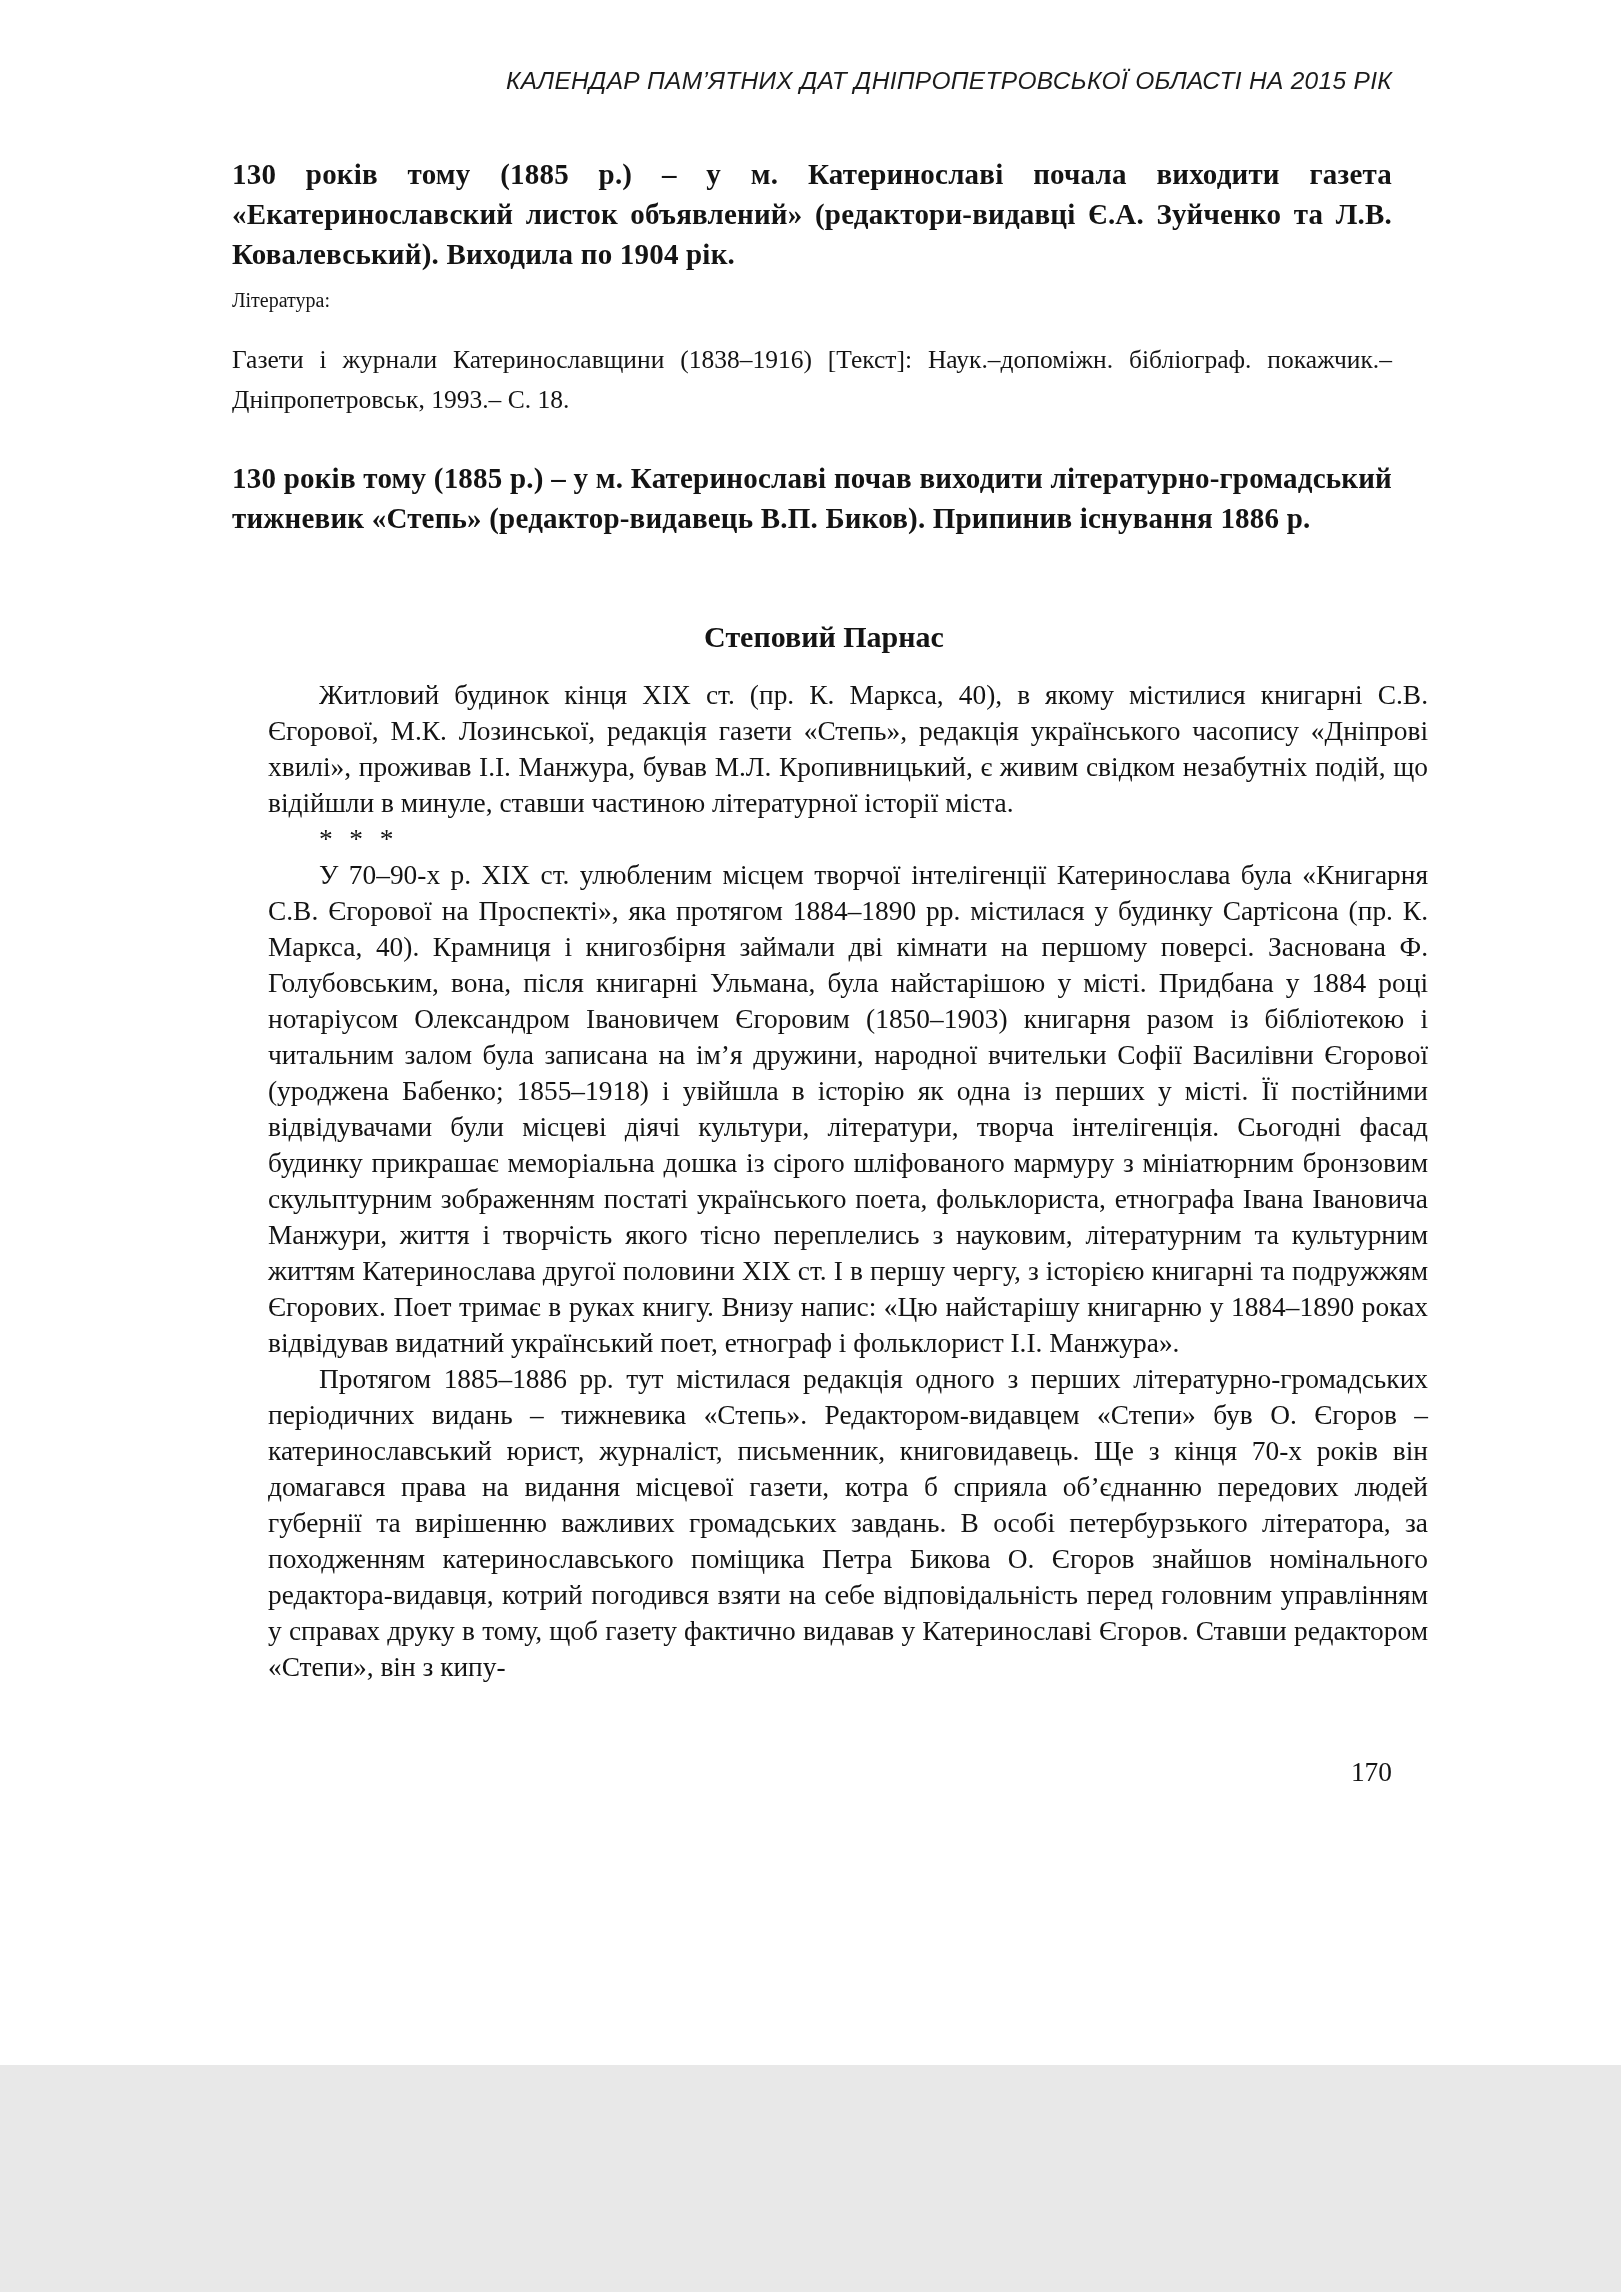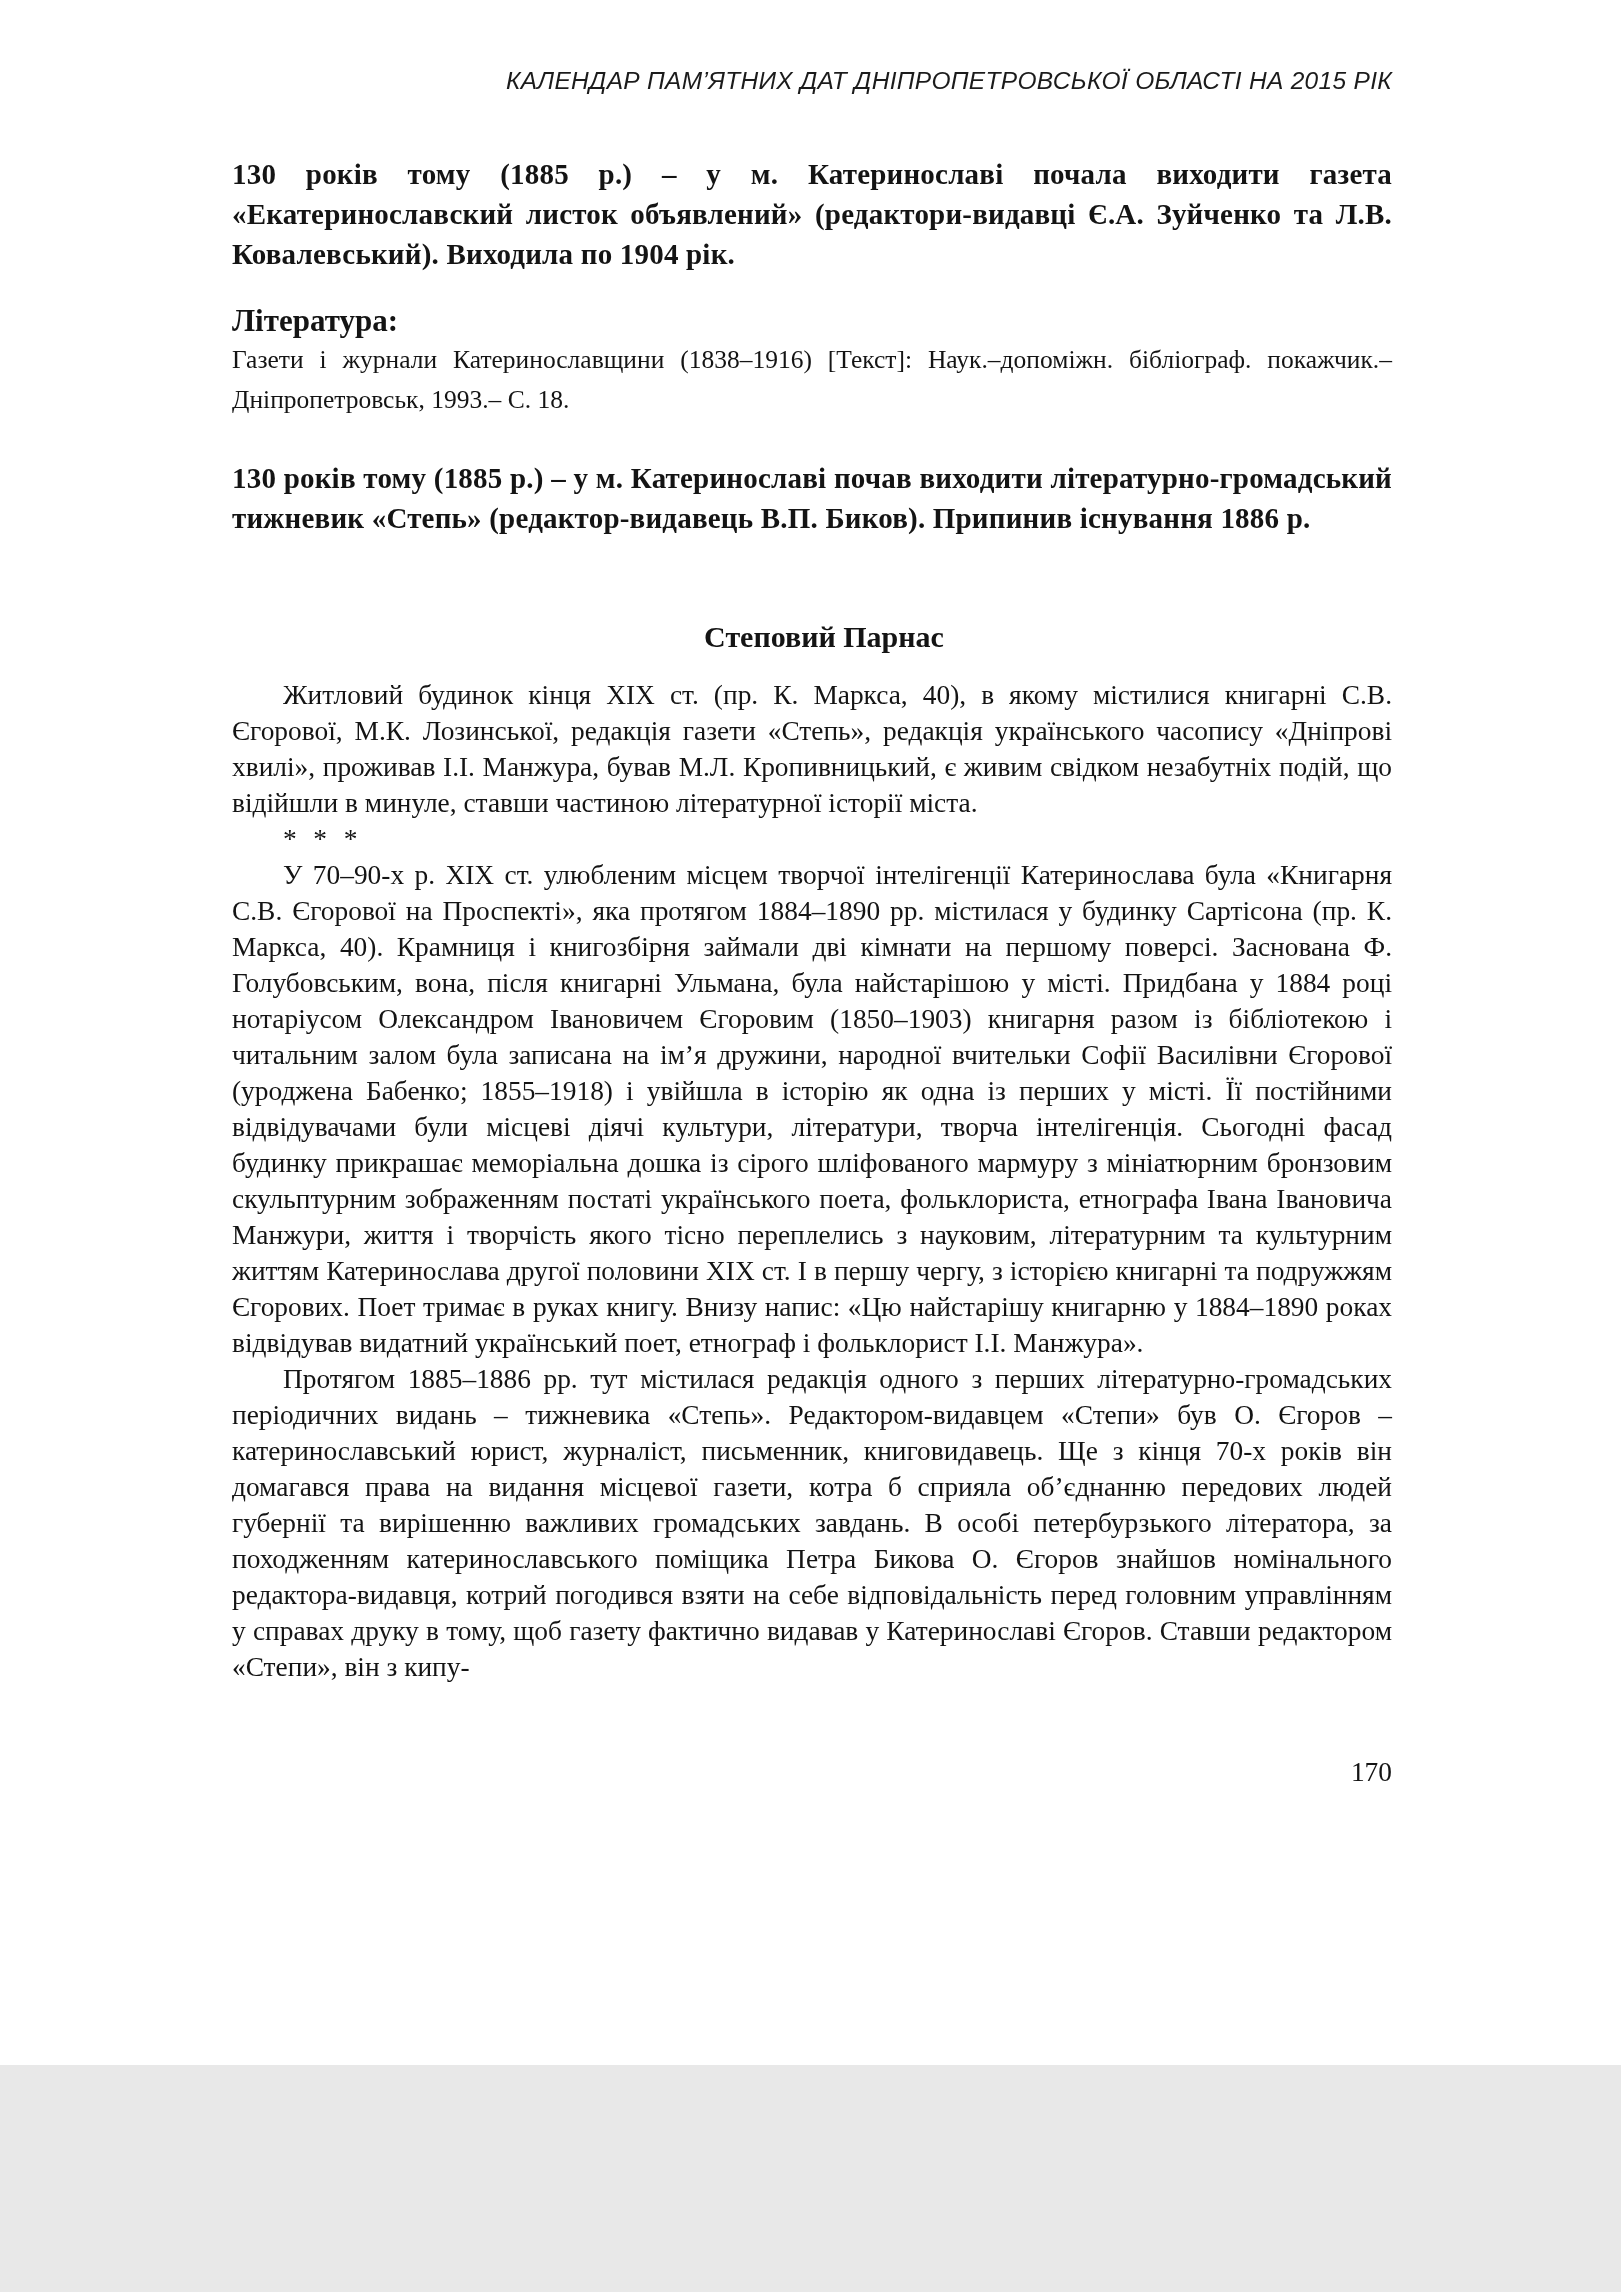--- a/index.html
+++ b/index.html
@@ -35,39 +35,40 @@
   .entry {
     font-weight: bold;
     font-size: 29px;
     line-height: 40px;
     text-align: justify;
     letter-spacing: 0.2px;
   }
   .entry-1 { top: 154px; }
   .entry-2 { top: 458px; }
   .lit-label {
-    top: 303px;
-    font-weight: bold;
-    font-size: 31px;
+    top: 289px;
+    font-weight: normal;
+    font-size: 20px;
   }
   .lit-citation {
     top: 340px;
     font-size: 25.5px;
     line-height: 40px;
     text-align: justify;
   }
   .article-title {
     top: 608px;
     margin: 12px;
     text-align: center;
     font-weight: bold;
     font-size: 30px;
   }
   .body-flow {
     top: 677px;
+    margin-left: 36px;
   }
   .body-flow p {
     margin: 0;
     font-size: 27.4px;
     line-height: 36px;
     text-align: justify;
     text-indent: 51px;
   }
   .separator {
     font-size: 27.4px;

